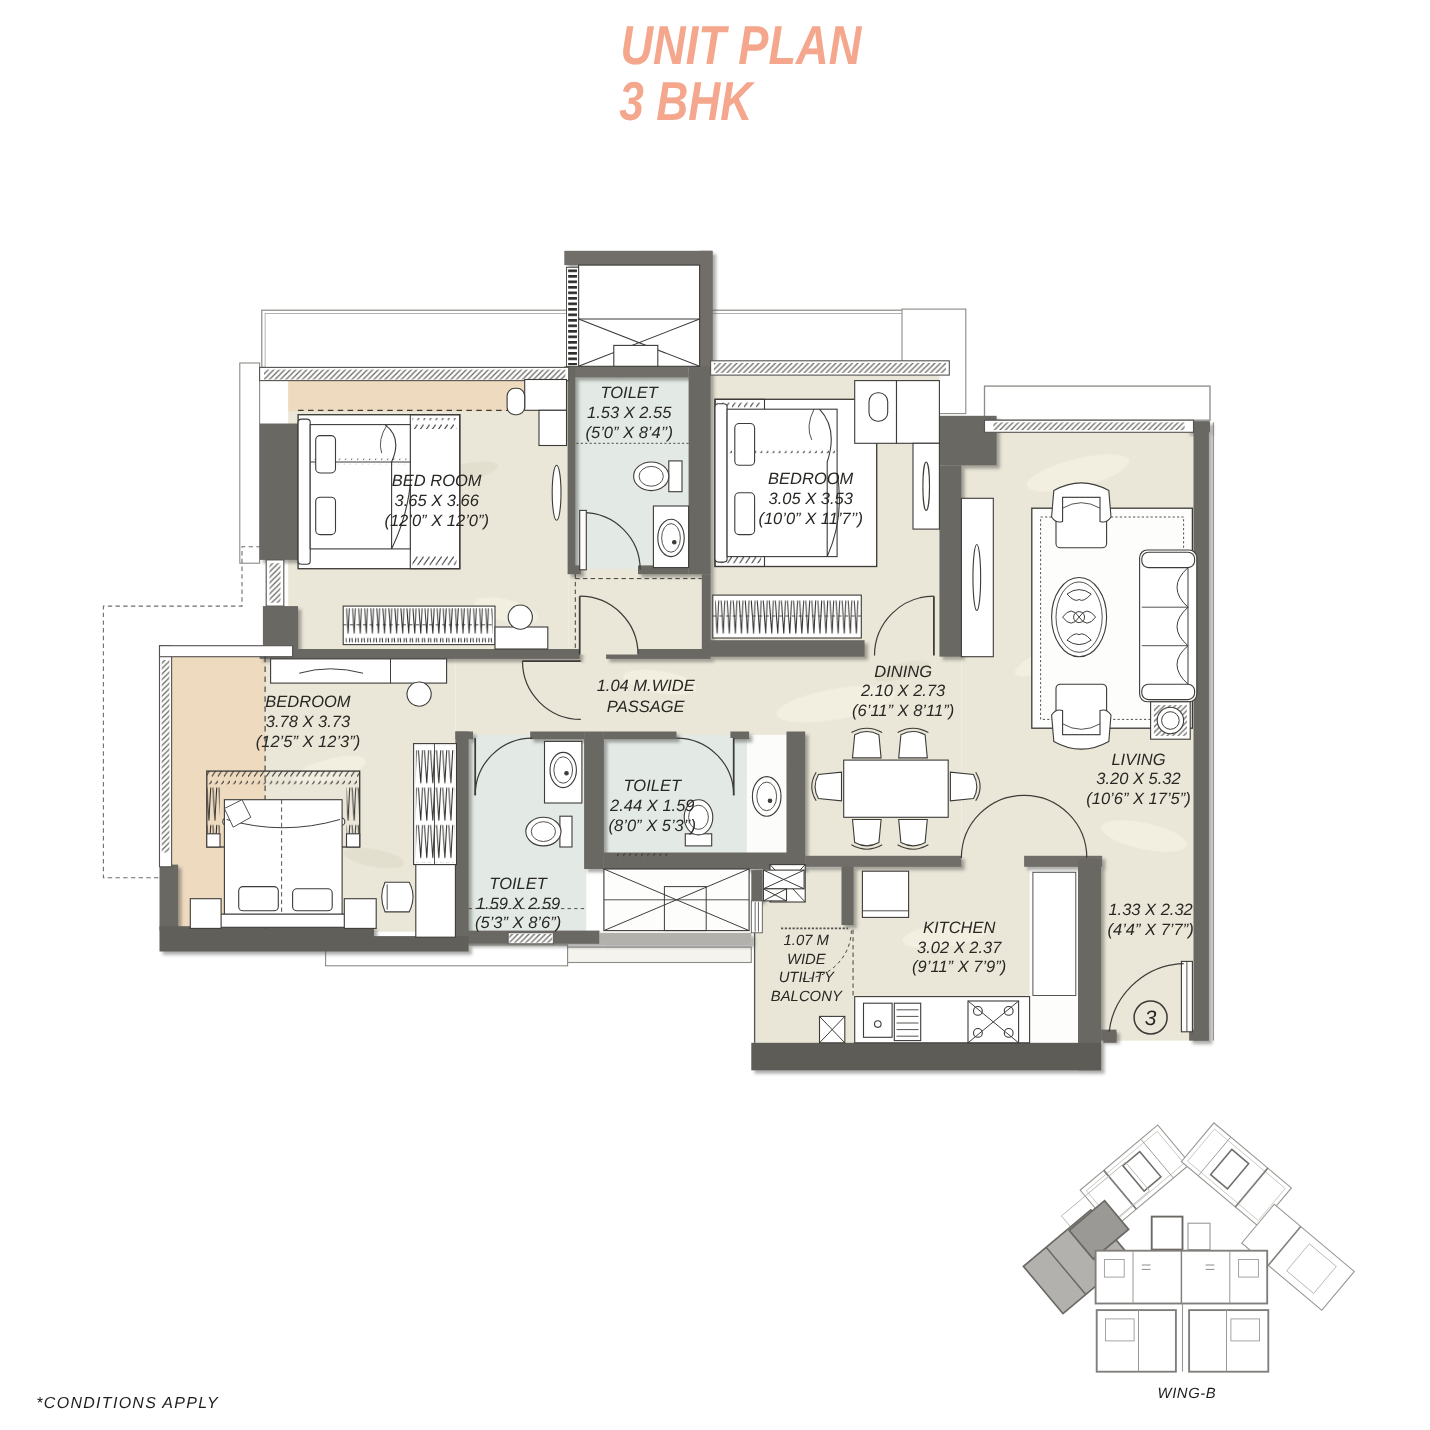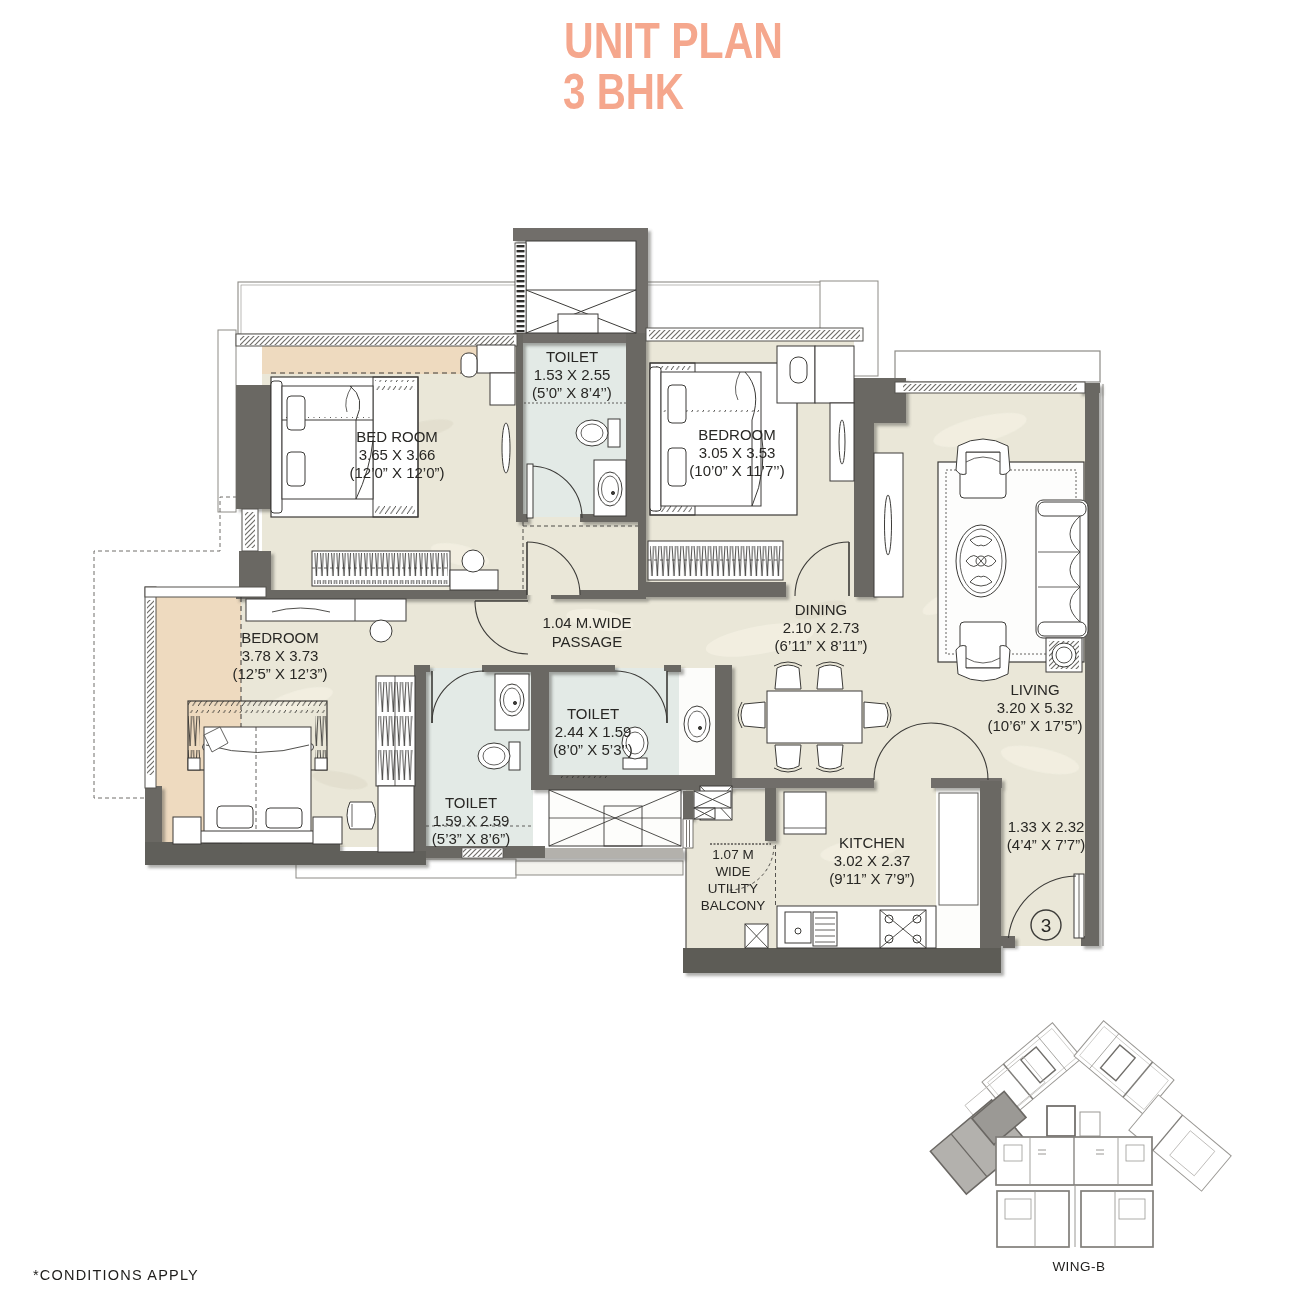--- a/index.html
+++ b/index.html
@@ -1,16 +1,16 @@
 <!DOCTYPE html>
 <html><head>
 <meta charset="utf-8">
 <style>
   html,body{margin:0;padding:0;background:#ffffff;}
-  .page{width:1032px;height:1300px;position:relative;font-family:"Liberation Sans",sans-serif;}
+  .page{width:1032px;height:1300px;position:relative;font-family:"Liberation Sans",sans-serif;font-style:italic;}
   svg{display:block;}
   text{font-family:"Liberation Sans",sans-serif;}
 </style>
 </head>
 <body>
 <div class="page">
 <svg width="1300" height="1300" viewBox="0 0 1300 1300">
 <defs>
   <pattern id="wr" width="5.5" height="34" patternUnits="userSpaceOnUse">
     <path d="M1,2 L3,32 M4.5,2 L3,32" stroke="#2e2d2b" stroke-width="0.9" fill="none"></path>

